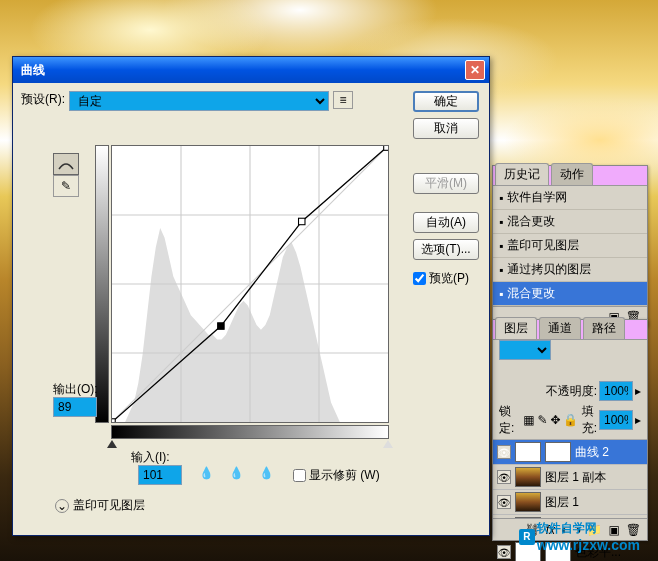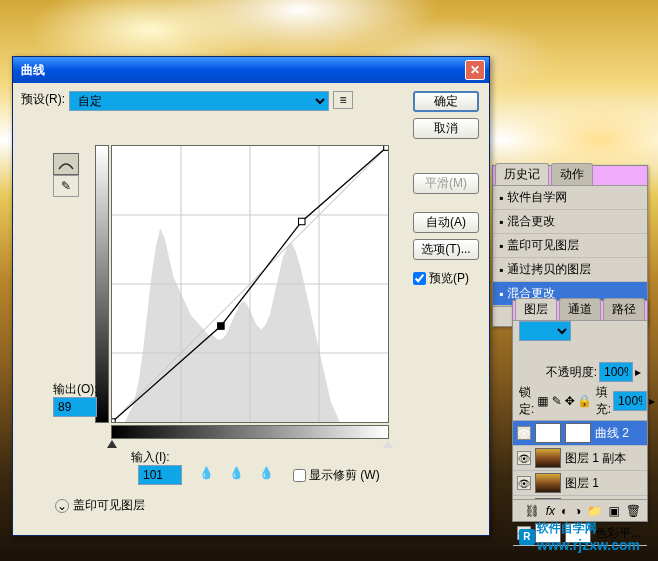--- a/index.html
+++ b/index.html
@@ -42,21 +42,21 @@
 
 .panel{position:absolute;right:10px;background:#d7d3c8;border:1px solid #888;box-shadow:1px 1px 3px rgba(0,0,0,.3)}
 .panel-tabs{display:flex;background:#f0abfc;border-bottom:1px solid #999;height:20px;align-items:flex-end}
 .ptab{padding:2px 8px;border:1px solid #999;border-bottom:none;background:#d7d3c8;margin-left:2px;border-radius:3px 3px 0 0}
 .ptab.inactive{background:#c0bcb0}
 .hist-panel{top:165px;width:156px}
 .hist-list{background:#d7d3c8}
 .hist-item{padding:3px 6px;display:flex;align-items:center;gap:4px;border-bottom:1px solid #c0bcb0}
 .hist-item.sel{background:#3875d7;color:#fff}
 .hist-foot{height:20px;background:#d7d3c8;border-top:1px solid #999;display:flex;justify-content:flex-end;align-items:center;gap:6px;padding:0 6px}
-.layer-panel{top:300px;width:136px;height:222px}
+.layer-panel{top:319px;width:156px;height:222px}
 .layer-ctrl{padding:0 6px;display:flex;align-items:center;gap:21px;flex-wrap:wrap}
 .layer-ctrl select{width:52px}
 .opac{display:flex;align-items:center;gap:2px;margin-left:auto}
 .opac input{width:34px;text-align:right}
 .lock-row{padding:2px 6px;display:flex;align-items:center;gap:3px;border-bottom:1px solid #aaa}
 .layer-list{overflow:auto}
 .layer-item{display:flex;align-items:center;padding:2px 4px;border-bottom:1px solid #bbb;gap:4px}
 .layer-item.sel{background:#3875d7;color:#fff}
 .eye{width:14px;height:14px;border:1px solid #888;display:flex;align-items:center;justify-content:center;background:#e8e4d8;font-size:10px}
 .thumb{width:26px;height:20px;border:1px solid #666;background:#fff}

